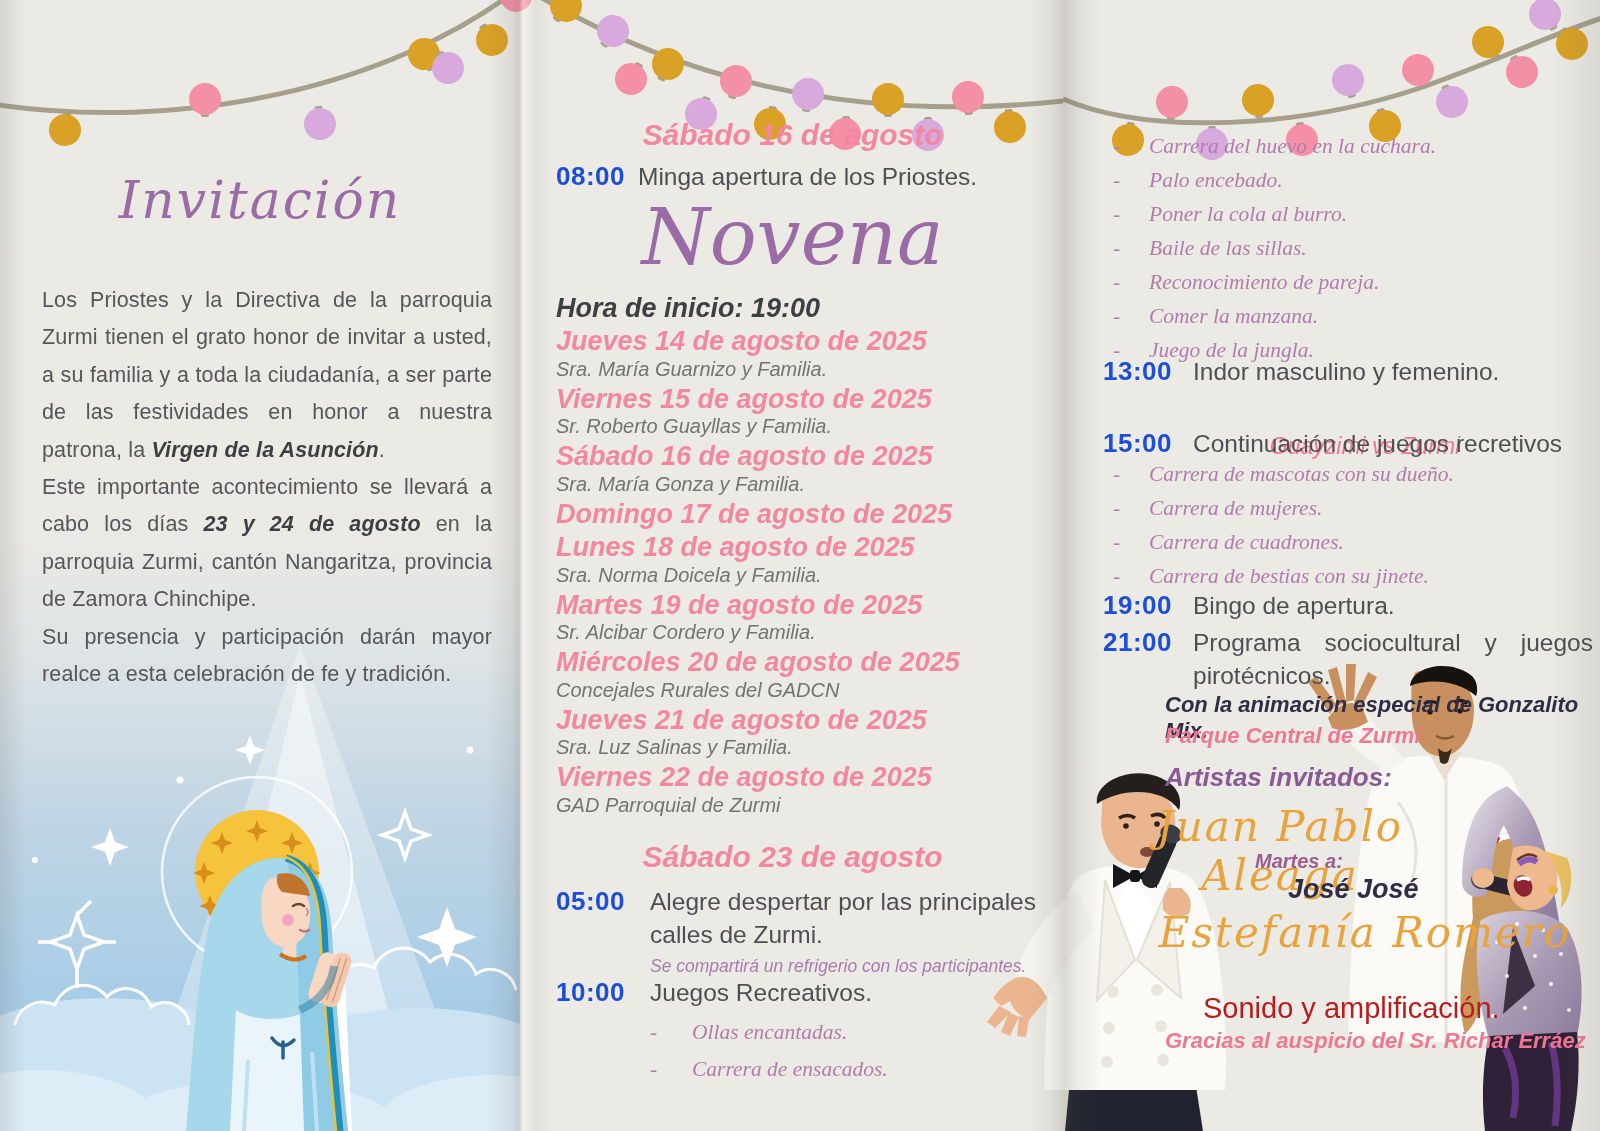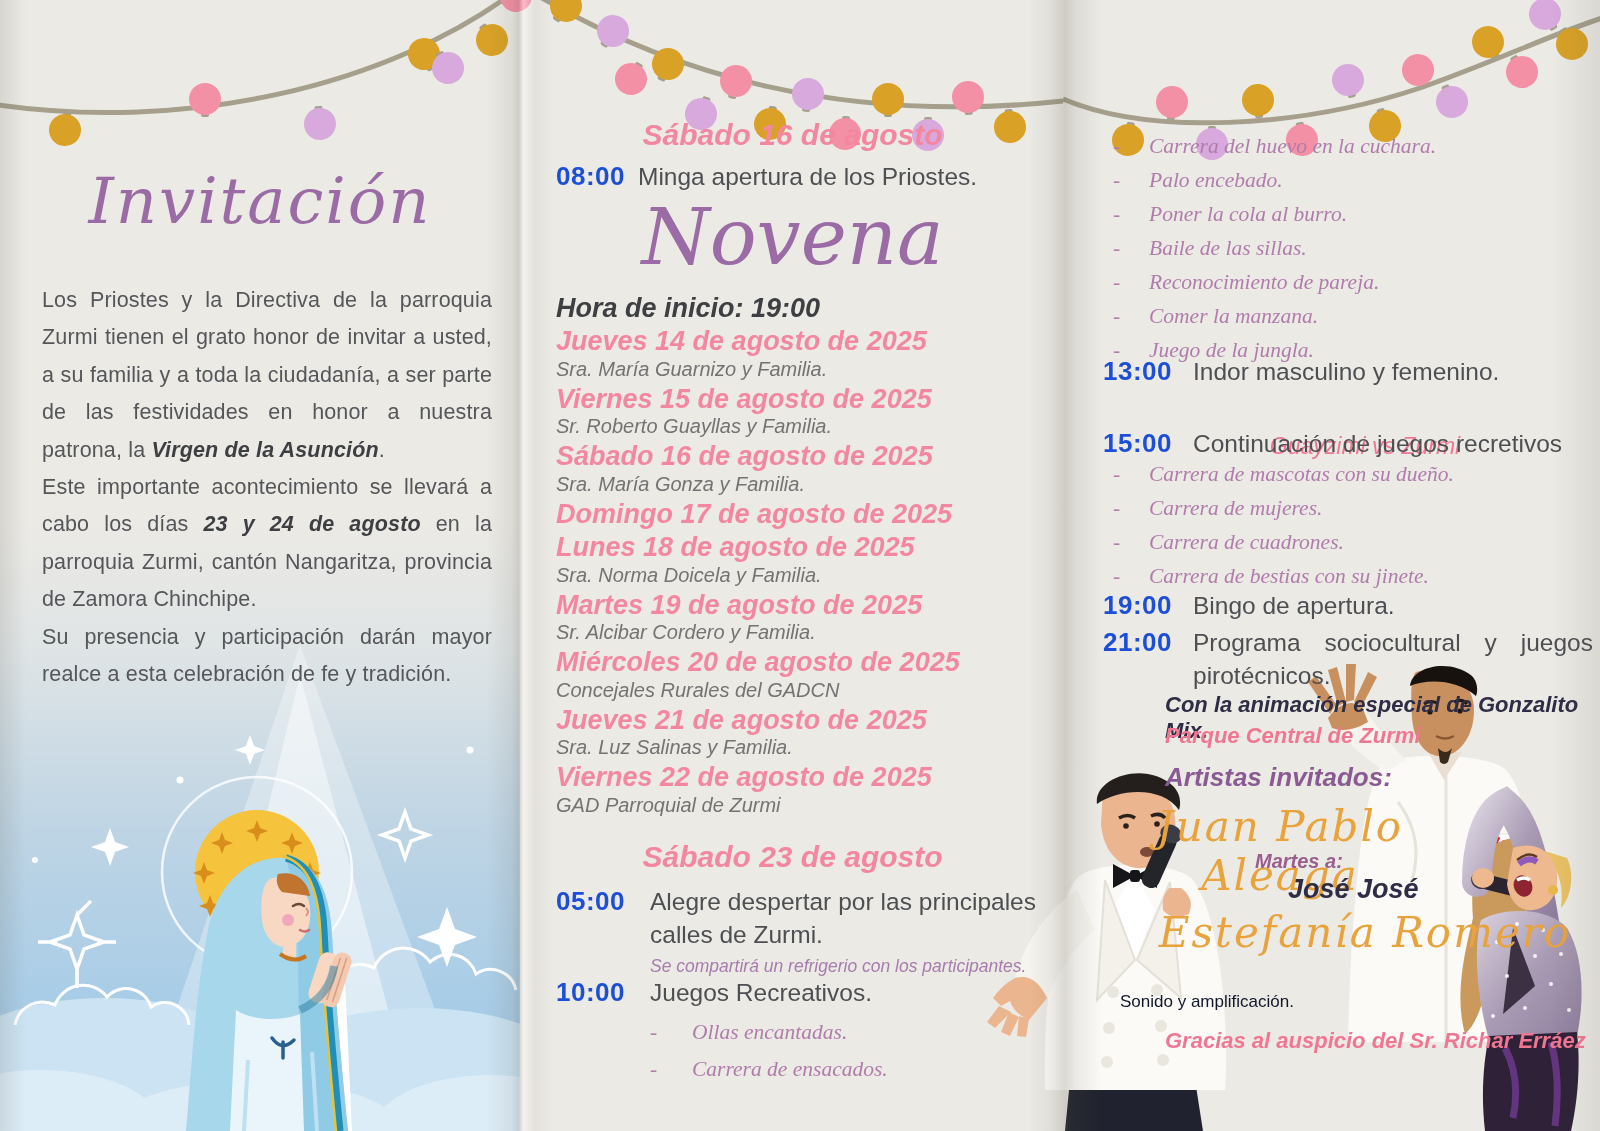--- a/index.html
+++ b/index.html
@@ -12,22 +12,22 @@
   
   .fold{position:absolute;top:0;bottom:0;z-index:9;pointer-events:none;}
   .fold1{left:486px;width:68px;background:linear-gradient(90deg,rgba(90,85,72,0) 0%,rgba(90,85,72,.10) 38%,rgba(90,85,72,.20) 48%,rgba(255,255,255,.38) 55%,rgba(90,85,72,.06) 72%,rgba(90,85,72,0) 100%);}
   .fold2{left:1028px;width:74px;background:linear-gradient(90deg,rgba(90,85,72,0) 0%,rgba(90,85,72,.08) 30%,rgba(90,85,72,.20) 50%,rgba(90,85,72,.10) 64%,rgba(90,85,72,0) 100%);}
   .edgeL{left:0;width:26px;background:linear-gradient(90deg,rgba(90,85,72,.14),rgba(90,85,72,0));}
   .edgeR{left:1552px;width:48px;background:linear-gradient(90deg,rgba(90,85,72,0),rgba(90,85,72,.12));}
 
   
   .sky{left:0;top:520px;width:520px;height:611px;z-index:1;
     background:linear-gradient(180deg,rgba(173,206,231,0) 0%,rgba(173,206,231,.22) 22%,rgba(164,200,228,.65) 52%,#A9CDE7 78%,#9EC4E1 100%);}
-  .invit-title{left:58px;top:164px;width:404px;text-align:center;z-index:6;
-    font-family:"DejaVu Serif",serif;font-style:italic;font-size:64px;color:#9B6BA5;letter-spacing:2px;}
+  .invit-title{left:58px;top:170px;width:404px;text-align:center;z-index:6;
+    font-family:"DejaVu Serif",serif;font-style:italic;font-size:52px;color:#9B6BA5;letter-spacing:2px;}
   .intro{left:42px;top:282px;width:450px;z-index:6;color:#55565A;
     font-size:21.5px;line-height:1.74;text-align:justify;letter-spacing:.15px;}
   .intro b{color:#3E3F43;font-style:italic;}
 
   
   .pinkhead{font-size:30px;font-weight:bold;font-style:italic;color:#F2879F;text-align:center;z-index:6;}
   .time{font-weight:bold;color:#1d4ed8;font-size:26px;letter-spacing:.5px;}
   .act{color:#4E4F53;font-size:24.5px;line-height:1.34;}
   .dash-item{display:flex;color:#B07CAC;font-style:italic;font-size:21.5px;margin-bottom:9px;font-family:Liberation Serif, serif;}
   .dash-item::before{content:"-";width:36px;flex:0 0 36px;}
@@ -66,21 +66,21 @@
   .r-2100{left:1103px;top:627px;display:flex;z-index:6;}
   .r-2100 .time{width:90px;flex:0 0 90px;}
   .r-2100 .act{width:400px;text-align:justify;}
   .r-note1{left:1165px;top:692px;width:430px;z-index:6;font-size:22px;font-weight:bold;font-style:italic;color:#2F2D45;}
   .r-note2{left:1165px;top:723px;z-index:6;font-size:22px;font-weight:bold;font-style:italic;color:#F07792;}
   .r-artists{left:1165px;top:762px;z-index:6;font-size:26px;font-weight:bold;font-style:italic;color:#8A5A94;}
   .r-artist1{left:1100px;top:802px;width:360px;z-index:6;}
   .r-tributo{left:1255px;top:850px;z-index:6;font-size:20px;font-weight:bold;font-style:italic;color:#9A5E8E;}
   .r-josejose{left:1288px;top:874px;z-index:6;font-size:27px;font-weight:bold;font-style:italic;color:#2F2D45;}
   .r-artist2{left:1150px;top:908px;width:430px;z-index:6;}
-  .r-sonido{left:1120px;top:992px;z-index:6;font-size:17px;color:#0f172a;}
+  .r-sonido{left:1203px;top:992px;z-index:6;font-size:29px;color:#b91c1c;}
   .r-gracias{left:1165px;top:1028px;z-index:6;font-size:22px;font-weight:bold;font-style:italic;color:#F07792;}
 
   .lights{left:0;top:0;z-index:4;}
   .illus{z-index:2;}
   .photo{z-index:5;}
 </style>
 </head>
 <body>
 
 <div class="page">

